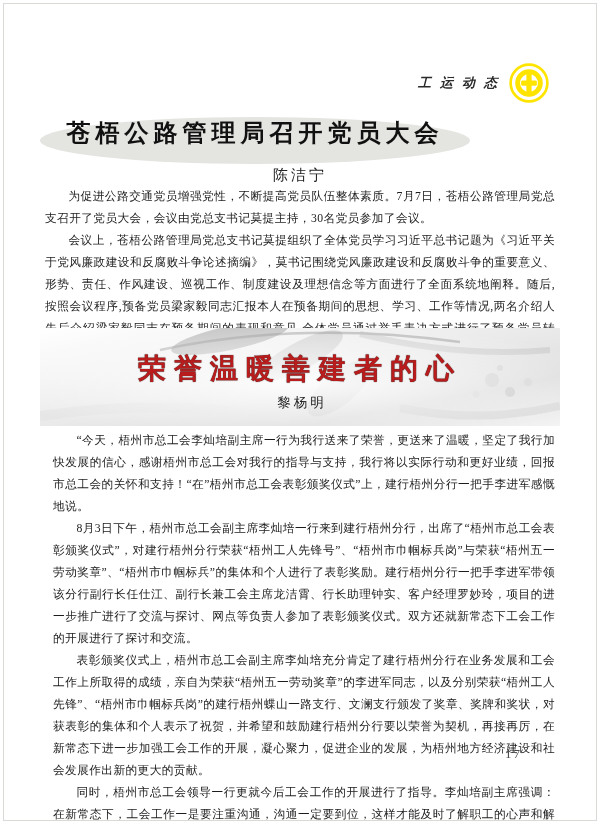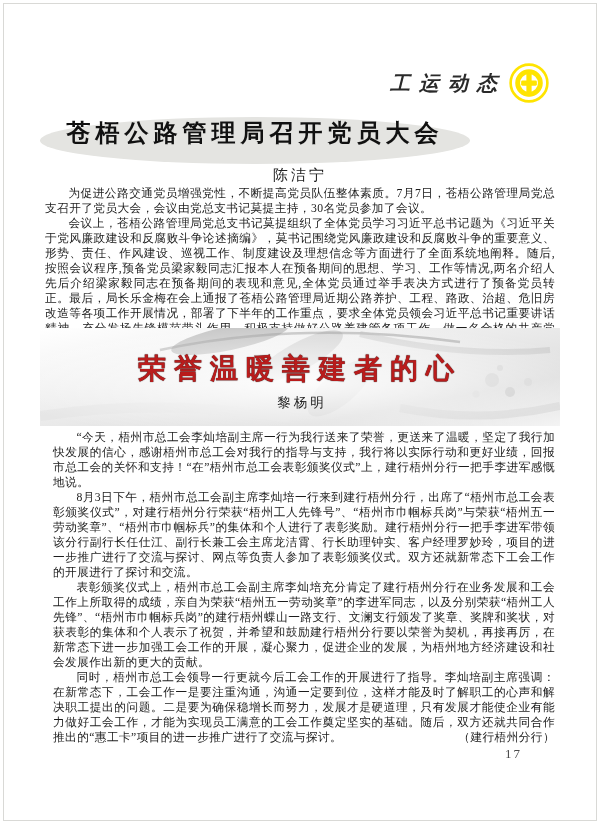--- a/index.html
+++ b/index.html
@@ -29,21 +29,21 @@
   }
   
   .masthead {
     position: absolute;
     top: 62px;
     right: 50px;
     display: flex;
     align-items: center;
   }
   .masthead-text {
-    font-size: 20px;
+    font-size: 13px;
     font-weight: bold;
     font-style: italic;
     letter-spacing: 9px;
     color: #2a2a2a;
     margin-right: 2px;
     white-space: nowrap;
   }
   .masthead-logo {
     width: 42px;
     height: 42px;
@@ -79,21 +79,21 @@
     color: #222;
   }
   .article1 {
     position: absolute;
     top: 186px;
     left: 0; right: 0;
   }
   .para {
     margin: 0;
     font-size: 11.7px;
-    line-height: 15px;
+    line-height: 22px;
     letter-spacing: 0.4px;
     text-align: justify;
     text-indent: 2em;
     color: #1c1c1c;
   }
   .attribution {
     float: right;
     text-indent: 0;
     letter-spacing: 0.4px;
   }

